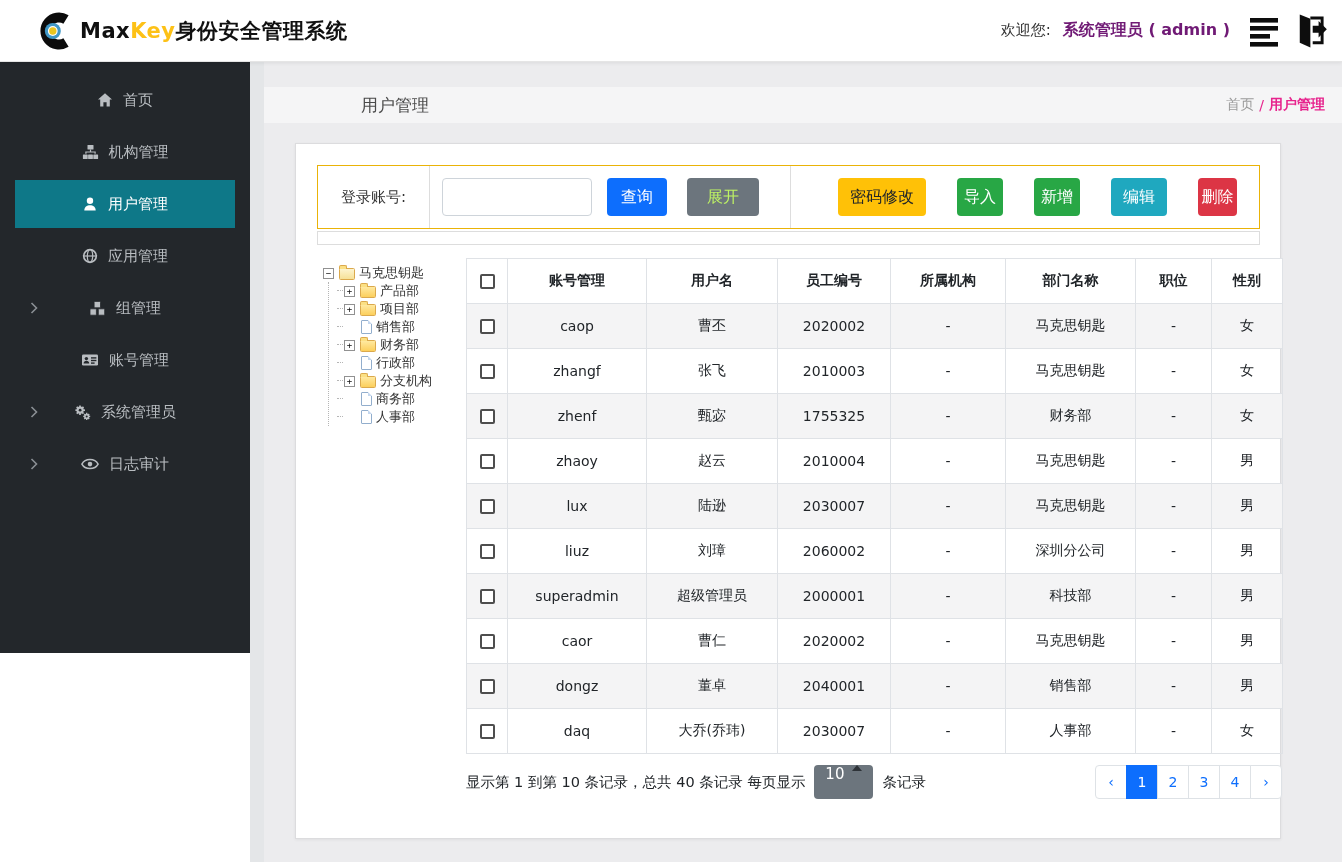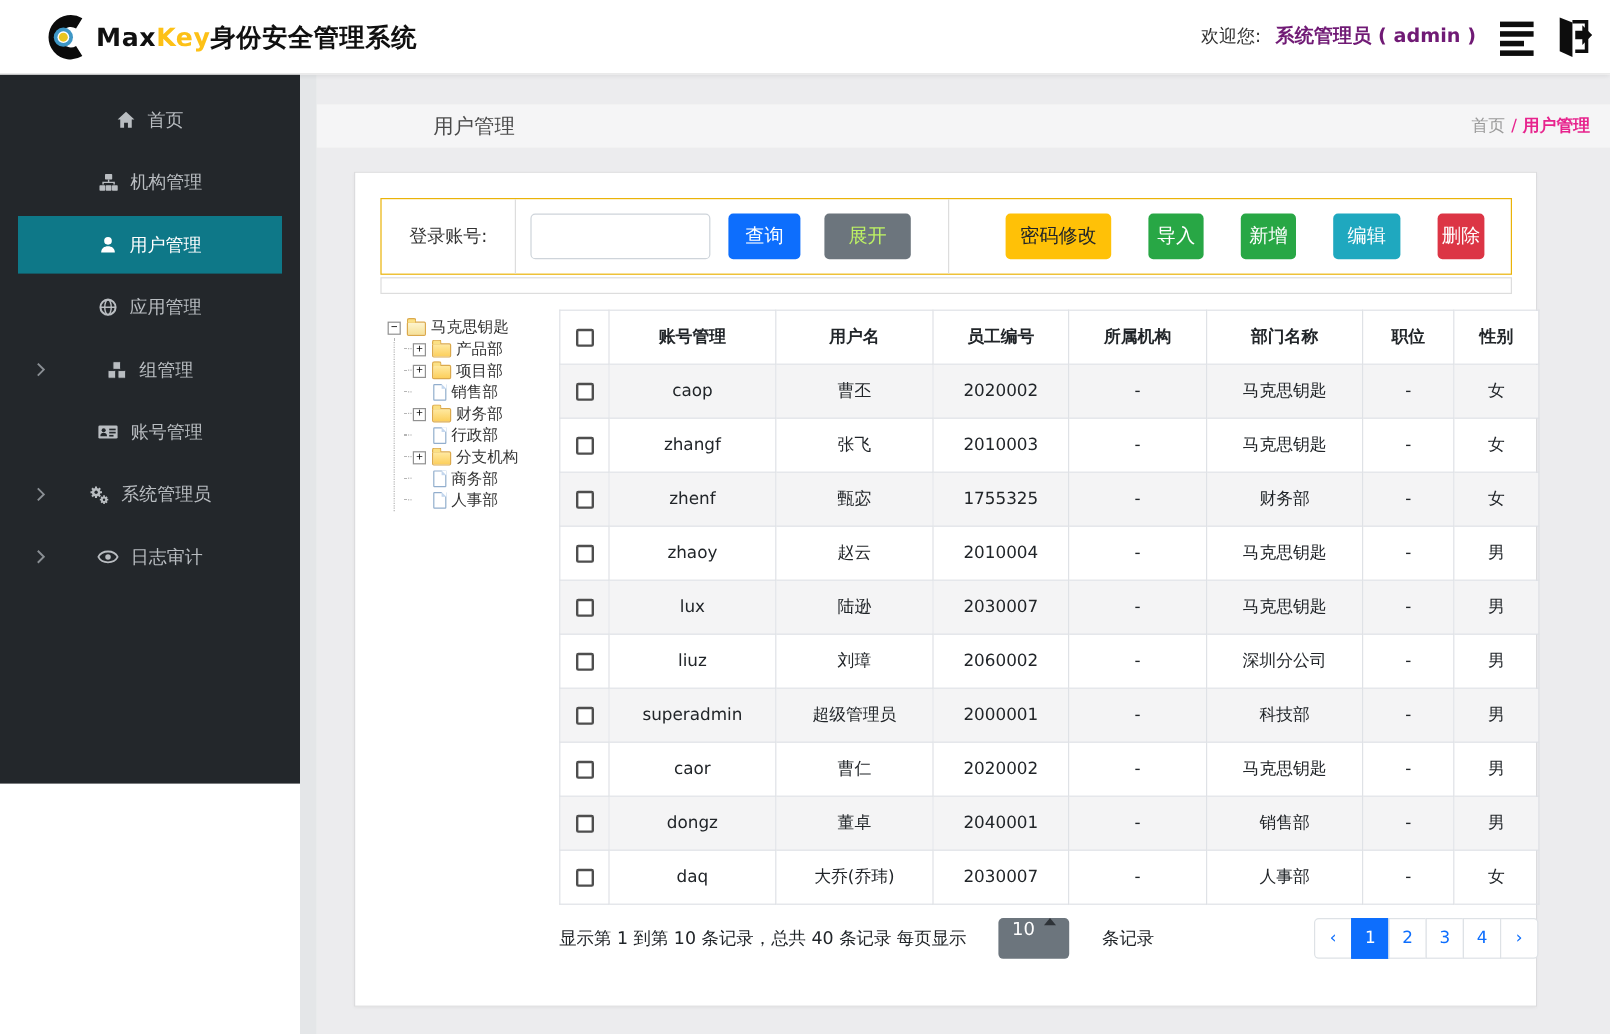--- a/index.html
+++ b/index.html
@@ -93,21 +93,21 @@
   table.users { width:816px; border-collapse:collapse; table-layout:fixed; }
   .users th, .users td { border:1px solid #dfe2e6; height:45px; text-align:center;
     font-size:14px; color:#212529; padding:0; overflow:hidden; }
   .users th { font-weight:bold; background:#fff; }
   .users tbody tr:nth-child(odd) { background:#f4f4f5; }
   .checkbox { display:inline-block; width:15px; height:15px; border:2px solid #4e4e4e;
     border-radius:2px; background:#fff; vertical-align:middle; cursor:pointer; }
 
   
   .pg-bar { display:flex; align-items:center; margin-top:11px; width:816px; }
-  .pg-info { font-size:14.5px; color:#212529; display:flex; align-items:center;gap:18px; }
+  .pg-info { font-size:14.5px; color:#212529; display:flex; align-items:center; }
   .pg-size-btn { height:34px; min-width:59px; background:#6c757d; color:#fff; border:none;
     border-radius:4px; font-size:15px; font-family:inherit; display:inline-flex; 
     justify-content:center; gap:8px; margin:0 9px; cursor:pointer; }
   .caret-up { width:0; height:0; border-left:5px solid transparent; border-right:5px solid transparent;
     border-bottom:6px solid #2e3338; }
   .pg-pages { margin-left:auto; display:flex; }
   .pg-btn { min-width:32px; height:34px; border:1px solid #dee2e6; background:#fff; color:#0d6efd;
     font-size:14px; font-family:inherit; display:flex; align-items:center; justify-content:center;
     margin-left:-1px; cursor:pointer; padding:0 10px; }
   .pg-btn.first { border-radius:4px 0 0 4px; margin-left:0; }

